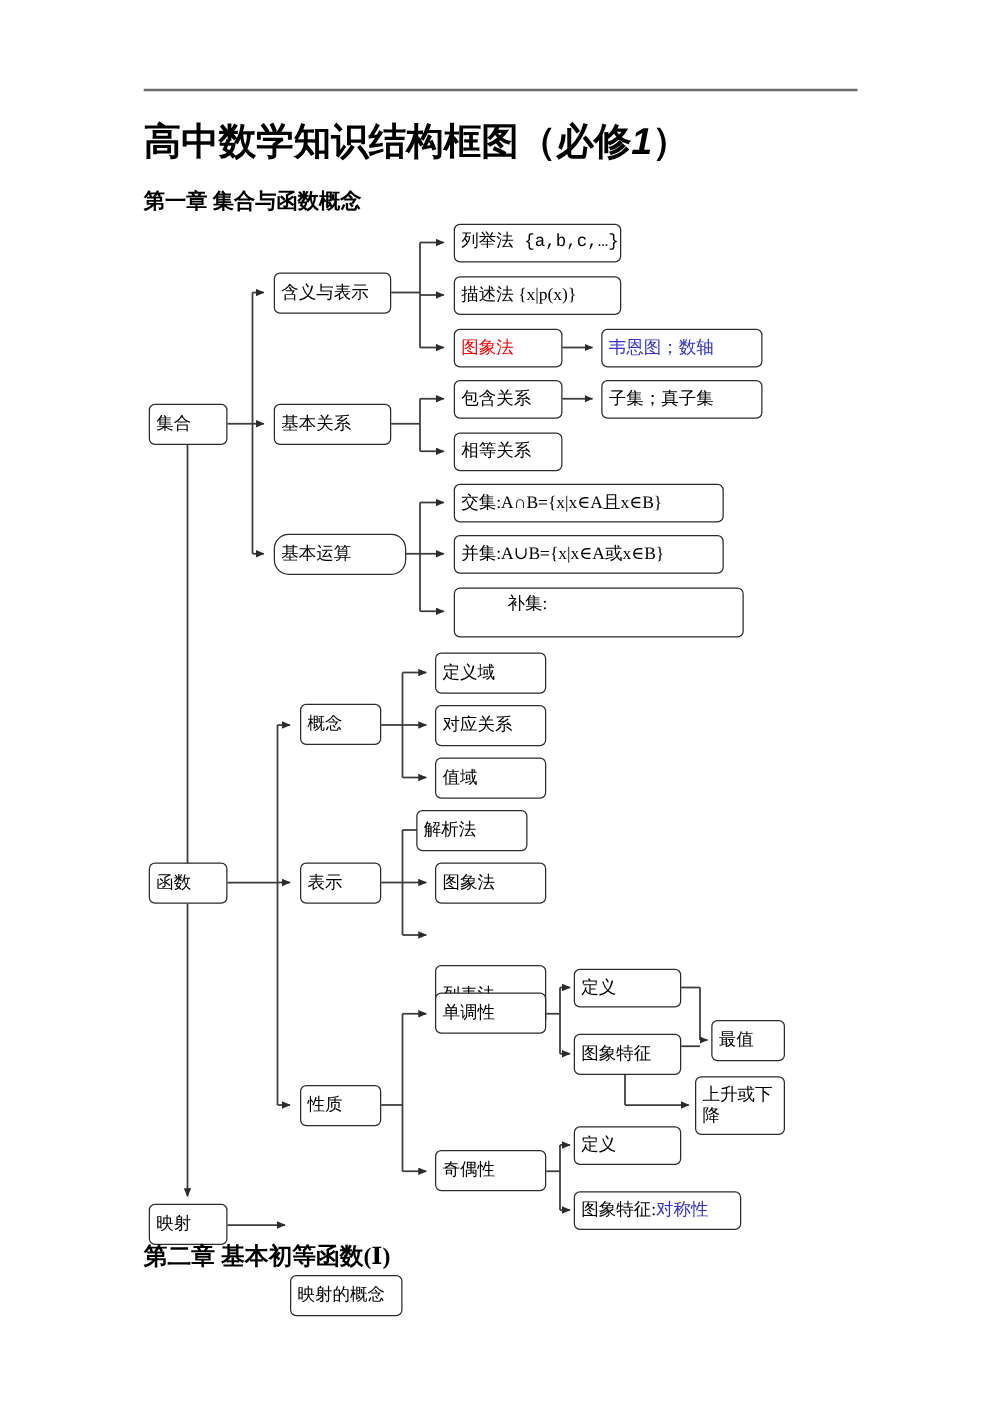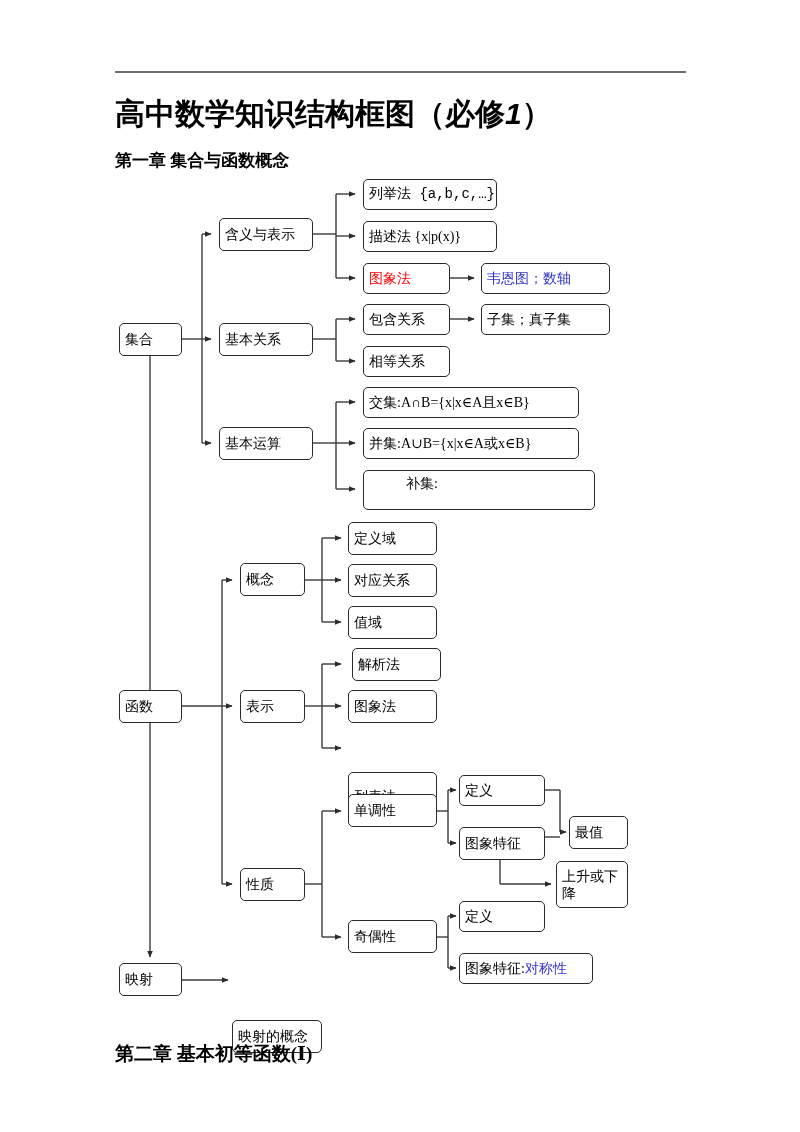--- a/index.html
+++ b/index.html
@@ -19,21 +19,21 @@
     font-weight:bold;font-size:30px;line-height:36px;letter-spacing:0px;
     white-space:nowrap;
   }
   .title .it{font-style:italic;}
   .chapter1{
     position:absolute;left:115px;top:150px;
     font-weight:bold;font-size:17px;line-height:22px;white-space:nowrap;
   }
   .chapter2{
     position:absolute;left:115px;top:994px;
-    font-weight:bold;font-size:19px;line-height:24px;white-space:nowrap;margin-top:48px;
+    font-weight:bold;font-size:19px;line-height:24px;white-space:nowrap;
   }
   svg.diagram{position:absolute;left:0;top:0;width:800px;height:1132px;}
   .nodebox{
     position:absolute;box-sizing:border-box;
     border:1px solid #2b2b2b;border-radius:5px;background:#fff;
     font-size:14px;line-height:17px;color:#000;
     padding:2px 5px;display:flex;align-items:center;
     white-space:nowrap;
   }
   .nodebox.wrap{white-space:normal;}
@@ -149,21 +149,21 @@
   <div class="nodebox" style="left:232px;top:1020px;width:90px;height:33px;">
       <span class="lbl">映射的概念</span>
     </div>
 
   <div class="nodebox" style="left:219px;top:218px;width:94px;height:33px;">
       <span class="lbl">含义与表示</span>
     </div>
   <div class="nodebox" style="left:219px;top:323px;width:94px;height:33px;">
       <span class="lbl">基本关系</span>
     </div>
-  <div class="nodebox" style="left:219px;top:427px;width:94px;height:33px;">
+  <div class="nodebox" style="left:219px;top:427px;width:106px;height:33px;border-radius:12px;">
       <span class="lbl">基本运算</span>
     </div>
 
   <div class="nodebox" style="left:363px;top:179px;width:134px;height:31px;font-family:Liberation Mono, monospace;">
       <span class="lbl">列举法 {a,b,c,…}</span>
     </div>
   <div class="nodebox" style="left:363px;top:221px;width:134px;height:31px;">
       <span class="lbl">描述法 {x|p(x)}</span>
     </div>
   <div class="nodebox" style="left:363px;top:263px;width:87px;height:31px;">
@@ -206,21 +206,21 @@
   <div class="nodebox" style="left:348px;top:522px;width:89px;height:33px;">
       <span class="lbl">定义域</span>
     </div>
   <div class="nodebox" style="left:348px;top:564px;width:89px;height:33px;">
       <span class="lbl">对应关系</span>
     </div>
   <div class="nodebox" style="left:348px;top:606px;width:89px;height:33px;">
       <span class="lbl">值域</span>
     </div>
 
-  <div class="nodebox" style="left:352px;top:648px;width:89px;height:33px;">
+  <div class="nodebox" style="left:333px;top:648px;width:89px;height:33px;">
       <span class="lbl">解析法</span>
     </div>
   <div class="nodebox" style="left:348px;top:690px;width:89px;height:33px;">
       <span class="lbl">图象法</span>
     </div>
   <div class="nodebox" style="left:348px;top:772px;width:89px;height:49px;">
       <span class="lbl">列表法</span>
     </div>
 
   <div class="nodebox" style="left:348px;top:794px;width:89px;height:33px;">

